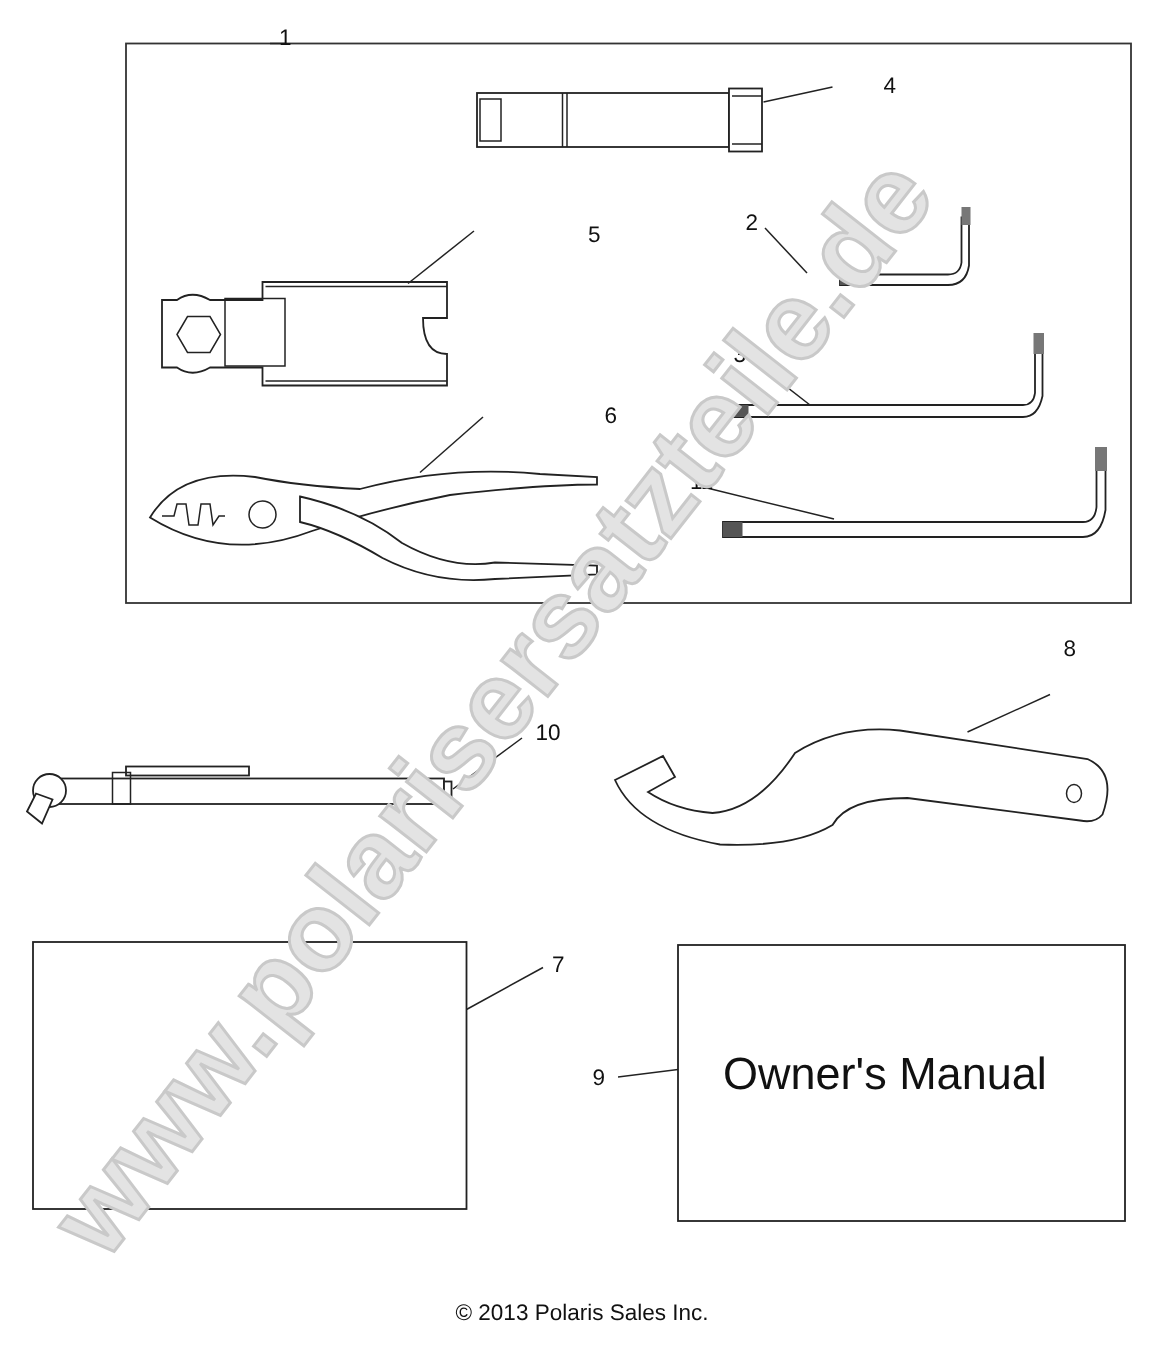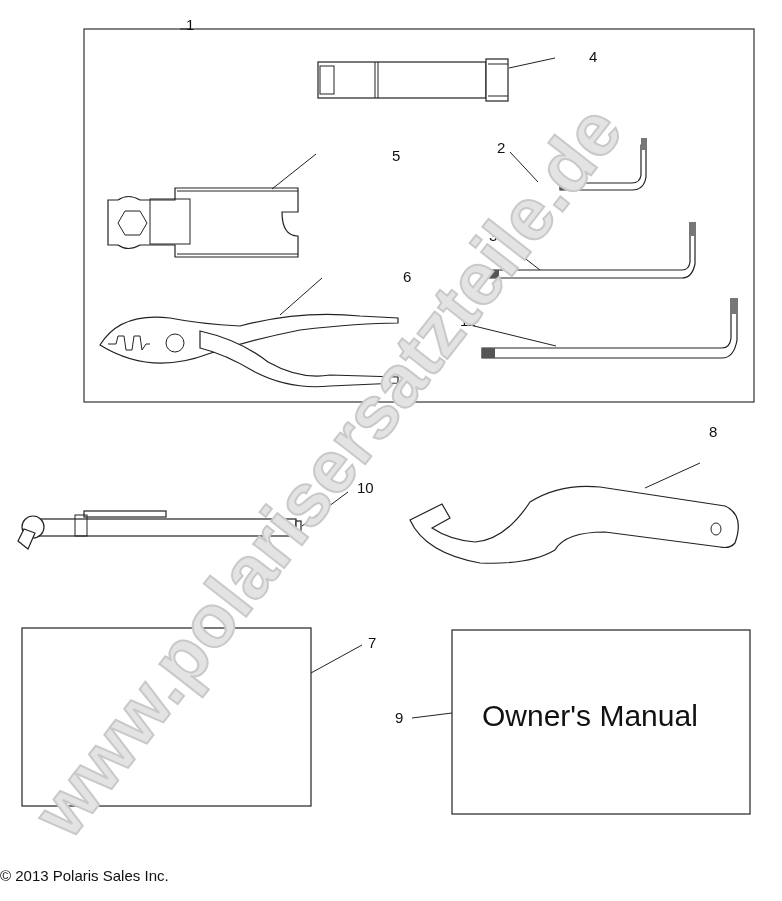--- a/index.html
+++ b/index.html
@@ -4,21 +4,21 @@
 <style>
   html, body { margin:0; padding:0; background:#fff; }
   body { width:782px; height:901px; position:relative; overflow:hidden; font-family:"Liberation Sans", sans-serif; }
   svg { position:absolute; left:0; top:0; }
   .lbl { font-family:"Liberation Sans", sans-serif; font-size:15px; fill:#111; }
   .part { fill:#fff; stroke:#222; stroke-width:1.2; }
   .thin { fill:none; stroke:#222; stroke-width:1; }
   .leader { stroke:#222; stroke-width:1; fill:none; }
   .wm { font-family:"Liberation Sans", sans-serif; font-weight:bold; font-size:74px; fill:#e3e3e3; stroke:#c9c9c9; stroke-width:2; }
   .om { font-family:"Liberation Sans", sans-serif; font-size:30px; fill:#111; }
-  .copy { position:absolute; left:0; width:776px; top:867px; text-align:left; font-size:15px; color:#111; }
+  .copy { position:absolute; left:0; width:776px; top:867px; text-align:center; font-size:15px; color:#111; }
 </style>
 </head>
 <body>
 
 <svg width="782" height="901" viewBox="0 0 782 901">
 
   <rect x="84" y="29" width="670" height="373" fill="none" stroke="#333" stroke-width="1.2"></rect>
   <line x1="180" y1="29" x2="190" y2="29" class="leader"></line>
 
   <g>

